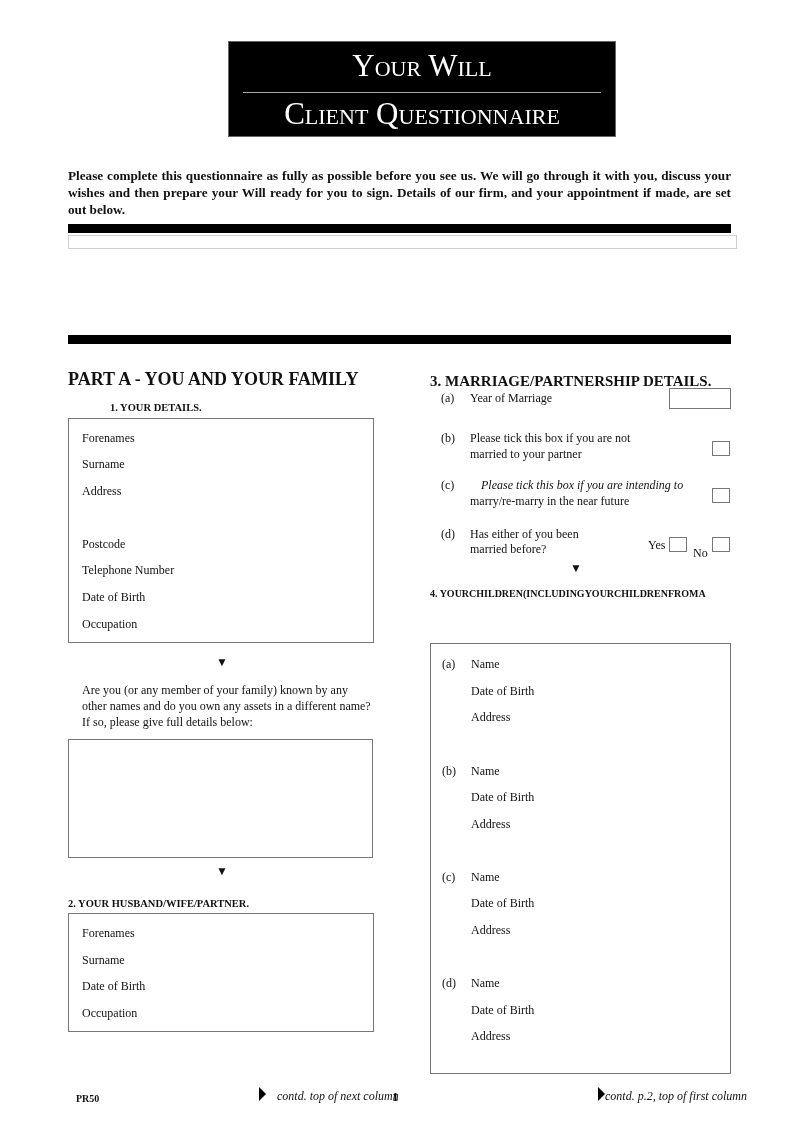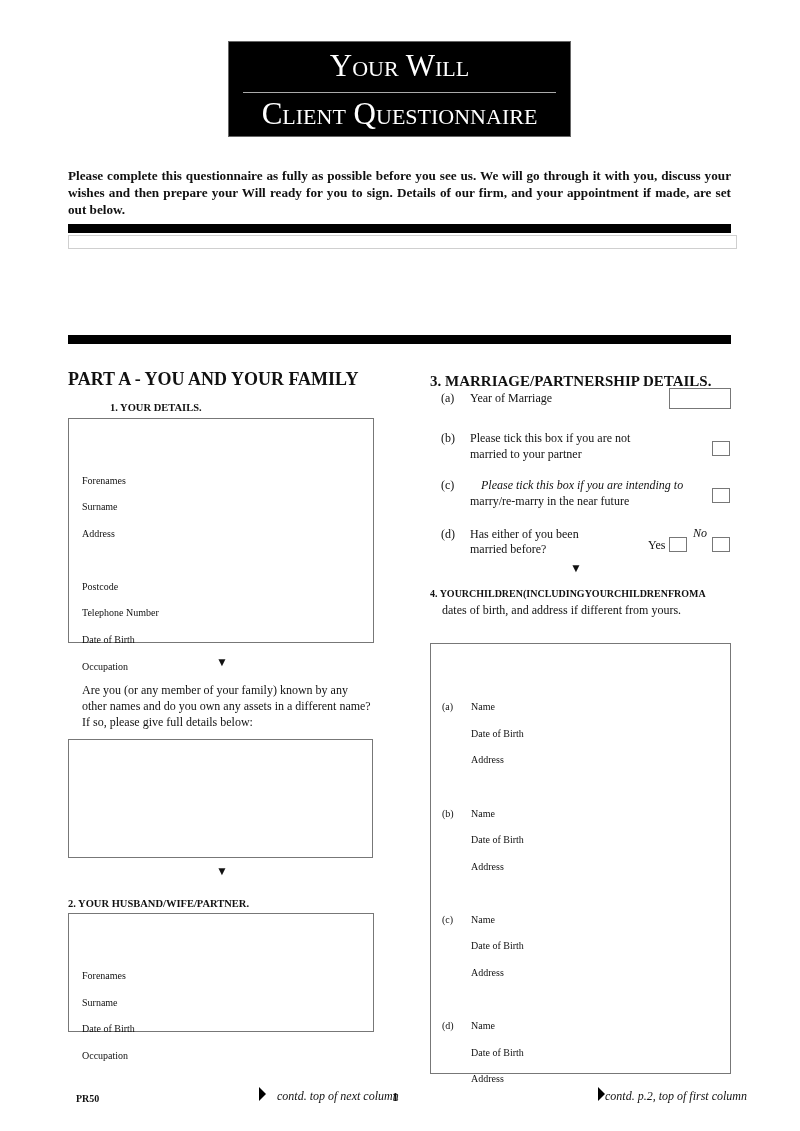--- a/index.html
+++ b/index.html
@@ -1,36 +1,36 @@
 <!DOCTYPE html>
 <html><head>
 <meta charset="utf-8">
 <style>
   html, body { margin: 0; padding: 0; background: #ffffff; }
   body { width: 800px; height: 1131px; position: relative; overflow: hidden;
          font-family: "Liberation Serif", "DejaVu Serif", serif; color: #111; }
   .abs { position: absolute; }
 
   
-  .banner { left: 228px; top: 41px; width: 343px; height: 96px; background: #000;
+  .banner { left: 228px; top: 41px; width: 388px; height: 96px; background: #000;
             border: 1px solid #666; box-sizing: border-box; color: #fff; text-align: center; }
   .banner .t1 { position: absolute; left: 0; right: 0; top: 6px; font-size: 31px; font-variant: small-caps; letter-spacing: 0px; }
   .banner .rule { position: absolute; left: 14px; right: 14px; top: 50px; height: 1px; background: #aaa; }
   .banner .t2 { position: absolute; left: 0; right: 0; top: 54px; font-size: 31px; font-variant: small-caps; }
 
   .intro { left: 68px; top: 167px; width: 663px; font-size: 13.2px; font-weight: bold; line-height: 17px; text-align: justify; }
 
   .blackbar { left: 68px; width: 663px; height: 9px; background: #000; }
   .firmbox { left: 68px; top: 235px; width: 669px; height: 14px; border: 1px solid #cfcfcf; box-sizing: border-box; background:#fff; }
 
   .parta { left: 68px; top: 369px; font-size: 18px; font-weight: bold; }
   .sechead { font-size: 10.5px; font-weight: bold; }
 
   .box { border: 1px solid #777; box-sizing: border-box; background: #fff; }
-  .lbl { position: absolute; font-size: 10px; margin-top: 44px; }
+  .lbl { position: absolute; font-size: 12px; }
   .qtxt { position: absolute; font-size: 12px; line-height: 16px; }
   .tri { position: absolute; font-size: 12px; line-height: 12px; }
   .chk { position: absolute; width: 18px; height: 15px; border: 1px solid #777; box-sizing: border-box; background:#fff; }
 
   .foot-code { left: 76px; top: 1093px; font-size: 10px; font-weight: bold; }
   .foot-arrow { position: absolute; width: 0; height: 0; border-top: 7px solid transparent; border-bottom: 7px solid transparent; border-left: 7px solid #000; }
   .foot-note { position: absolute; font-size: 12px; font-style: italic; }
   .pageno { left: 392px; top: 1089px; font-size: 13px; font-weight: bold; }
 </style>
 </head>
@@ -92,28 +92,27 @@
 <span class="qtxt" style="left:441px; top:477px;">(c)</span>
 <span class="qtxt" style="left:481px; top:477px;font-style:italic;">Please tick this box if you are intending to</span>
 <span class="qtxt" style="left:470px; top:493px;">marry/re-marry in the near future</span>
 <div class="chk" style="left:712px; top:488px;"></div>
 
 <span class="qtxt" style="left:441px; top:526px;">(d)</span>
 <span class="qtxt" style="left:470px; top:526px;">Has either of you been</span>
 <span class="qtxt" style="left:470px; top:541px;">married before?</span>
 <span class="qtxt" style="left:648px; top:537px;">Yes</span>
 <div class="chk" style="left:669px; top:537px;"></div>
-<span class="qtxt" style="left:693px; top:525px;font-style:italic;">No</span>
+<span class="qtxt" style="left:693px; top:545px;">No</span>
 <div class="chk" style="left:712px; top:537px;"></div>
 
 <span class="tri" style="left:570px; top:562px;">▼</span>
 
 <div class="abs" style="left:430px; top:586px; width:305px; font-size:10px; line-height:16px;">
   <div style="font-weight:bold;">4. YOURCHILDREN(INCLUDINGYOURCHILDRENFROMA</div>
-  <div style="padding-left:12px; font-size:12px;">dates of birth, and address if different from yours.</div>
 </div>
 
 <div class="abs box" style="left:430px; top:643px; width:301px; height:431px;">
 
   <span class="lbl" style="left:11px; top:13px;">(a)</span>
   <span class="lbl" style="left:40px; top:13px;">Name</span>
   <span class="lbl" style="left:40px; top:40px;">Date of Birth</span>
   <span class="lbl" style="left:40px; top:66px;">Address</span>
 
   <span class="lbl" style="left:11px; top:120px;">(b)</span>

